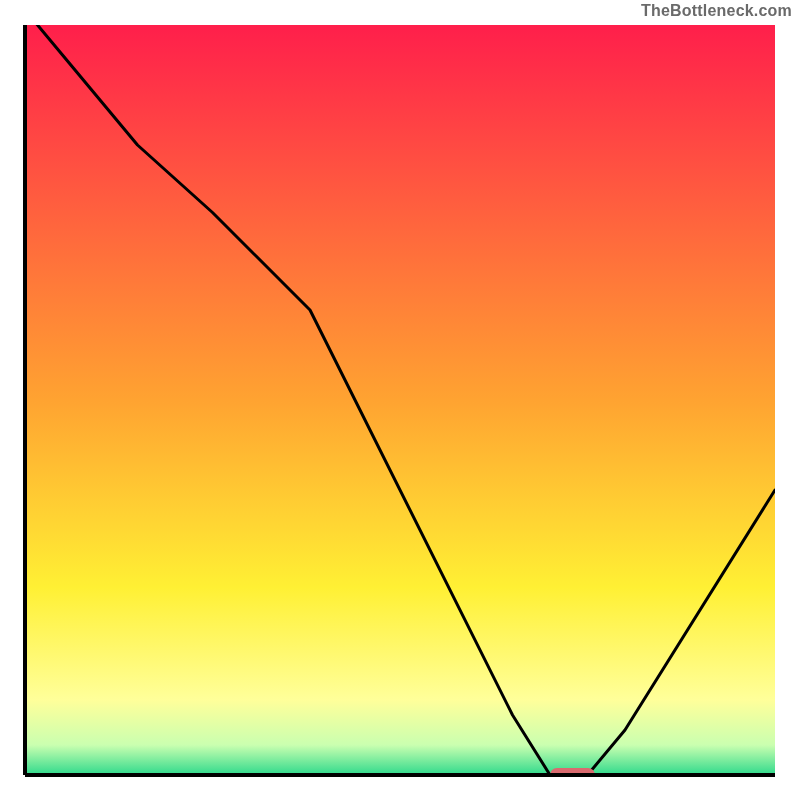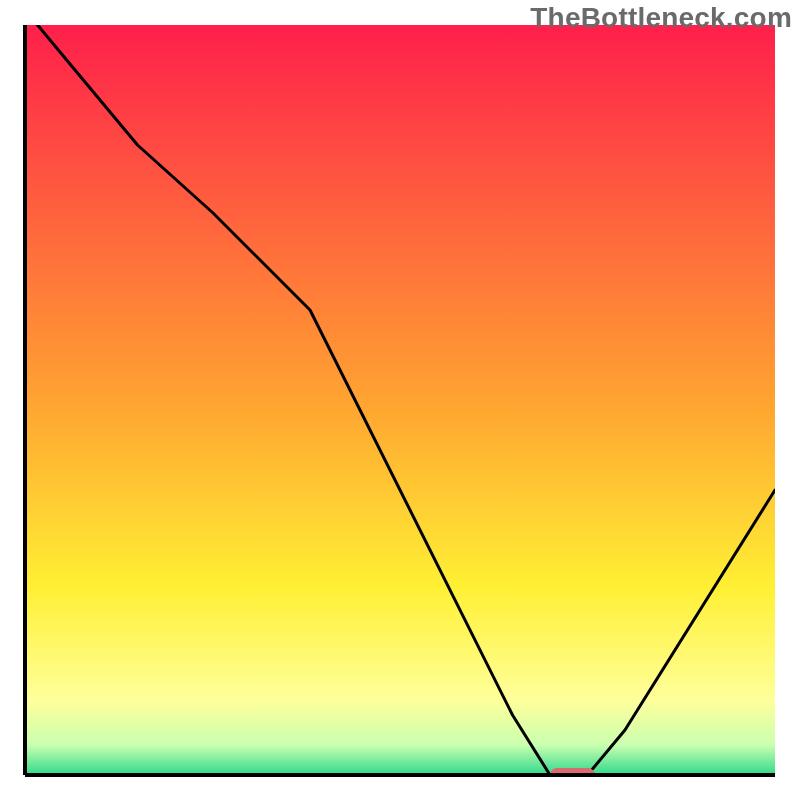--- a/index.html
+++ b/index.html
@@ -12,21 +12,21 @@
   }
   .chart-container {
     position: relative;
     width: 800px;
     height: 800px;
   }
   .watermark {
     position: absolute;
     top: 2px;
     right: 8px;
-    font-size: 28px;
+    font-size: 16px;
     font-weight: 600;
     color: #6a6a6a;
     letter-spacing: 0.2px;
     z-index: 10;
     text-align: center;
   }
   svg {
     display: block;
   }
 </style>

